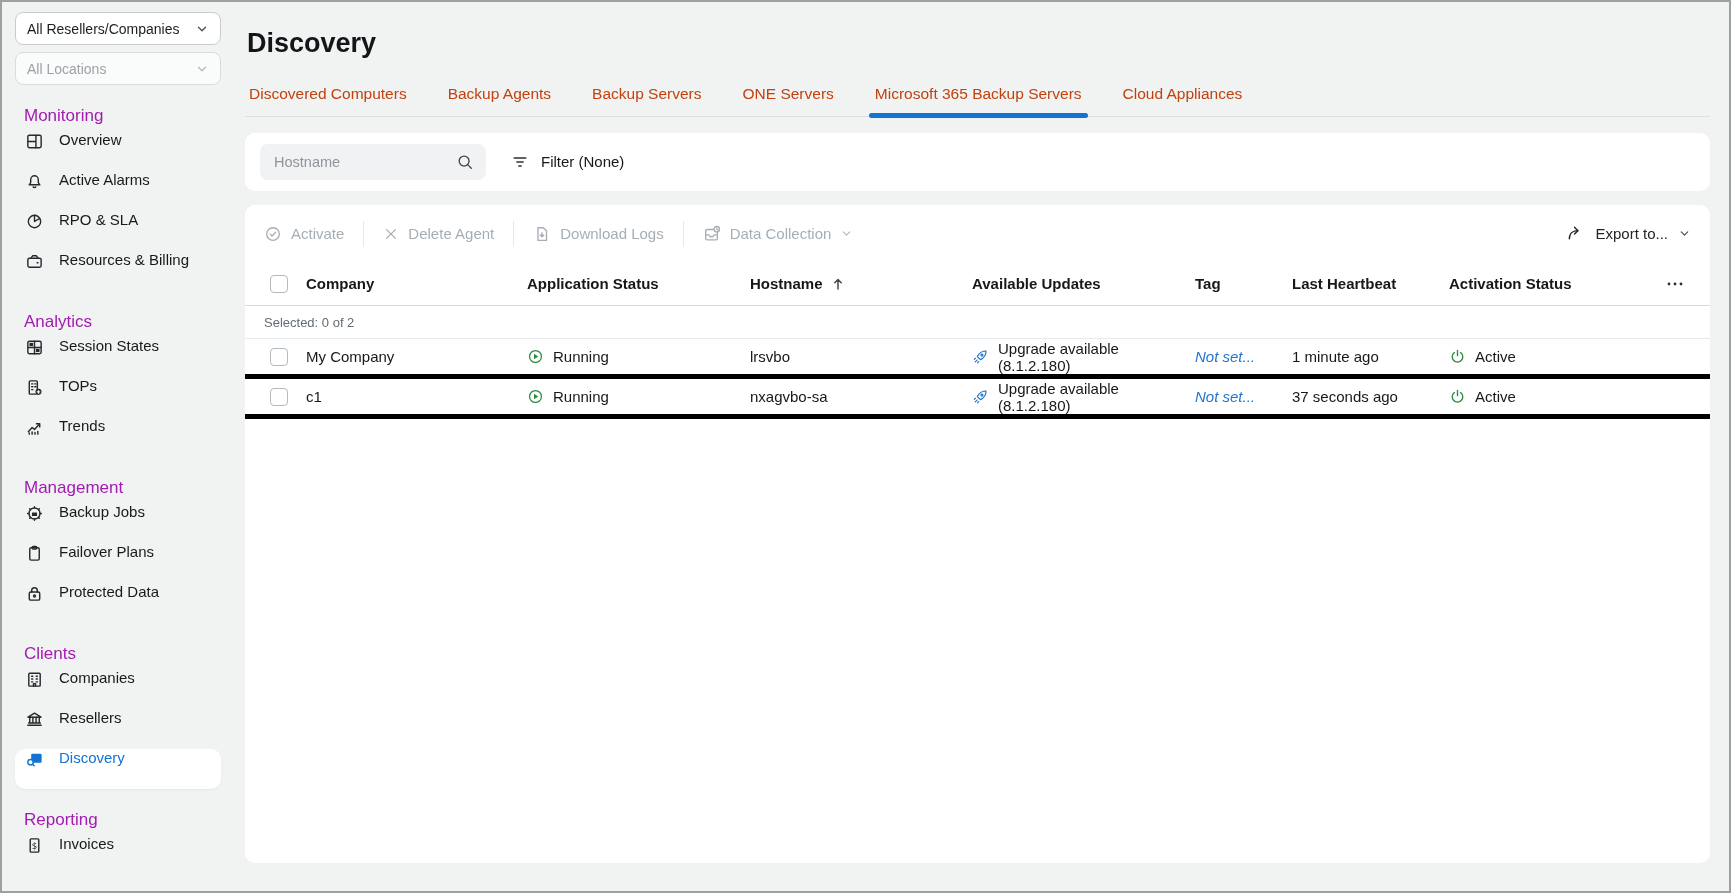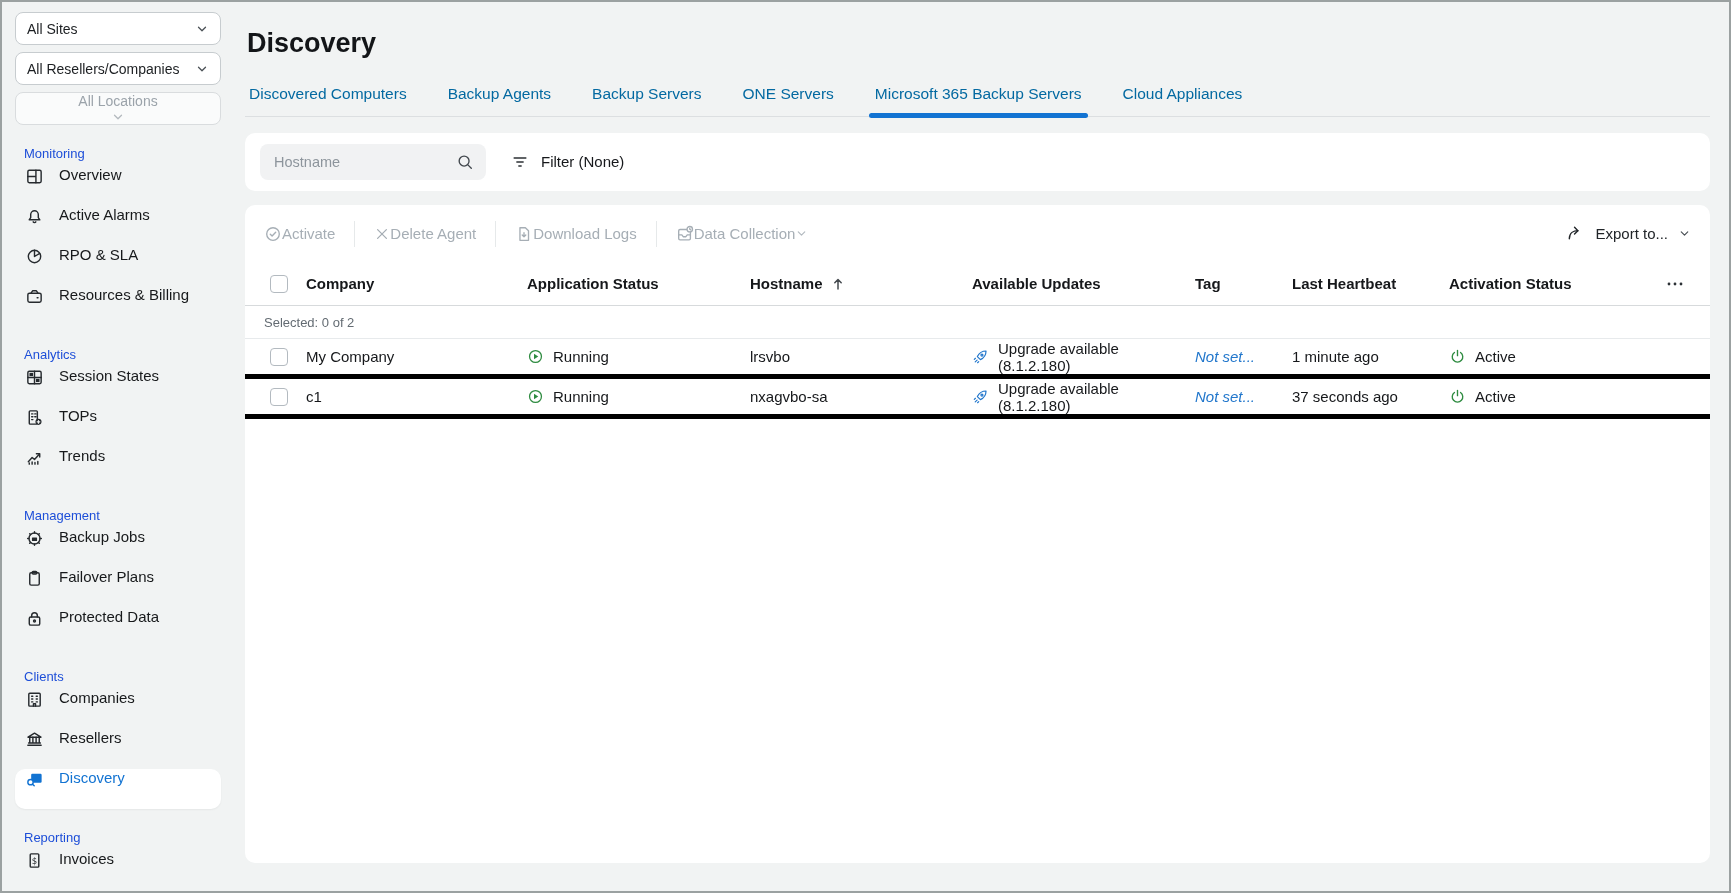--- a/index.html
+++ b/index.html
@@ -3,46 +3,46 @@
 <meta charset="utf-8">
 <style>
   html,body{margin:0;padding:0;background:#e7e9e9;font-family:"Liberation Sans",sans-serif;}
   *{box-sizing:border-box;}
   .window{width:1731px;height:893px;border:2px solid #9ba1a1;background:#f1f3f3;display:flex;overflow:hidden;}
 
   
   .sidebar{flex:0 0 232px;width:232px;padding:10px 13px 0 13px;overflow:hidden;}
   .select{height:33px;background:#fff;border:1px solid #c7cccf;border-radius:8px;display:flex;align-items:center;justify-content:space-between;padding:0 11px;margin-bottom:7px;font-size:14px;color:#1c1f22;cursor:pointer;}
   .select .chev{color:#4a5055;flex:0 0 auto;}
-  .select.disabled{color:#9ba3aa;border-color:#d9dcde;background:#fafbfb;cursor:default;flex-direction:column;}
+  .select.disabled{color:#9ba3aa;border-color:#d9dcde;background:#fafbfb;cursor:default;}
   .select.disabled .chev{color:#b3b9be;}
-  .nav-label{font-size:13px;color:#1d4ed8;margin:21px 0 5px 9px;}
+  .nav-label{font-size:17px;color:#a21caf;margin:21px 0 5px 9px;}
   .nav-item{height:40px;border-radius:10px;display:flex;align-items:flex-start;gap:15px;padding:0 9px;font-size:15px;color:#17191b;cursor:pointer;}
   .nav-icon{width:20px;height:20px;display:flex;align-items:center;justify-content:center;color:#262a2e;flex:0 0 auto;}
   .nav-item.active{background:#fff;color:#1273d2;box-shadow:0 1px 2px rgba(0,0,0,.05);}
   .nav-item.active .nav-icon{color:#1273d2;}
 
   
   .main{flex:1;min-width:0;padding:14px 19px 0 11px;}
   .page-title{font-size:27px;font-weight:700;color:#131518;margin:12px 0 0 2px;}
   .tabs{display:flex;gap:37px;margin-top:26px;border-bottom:1px solid #dcdfe1;padding-left:2px;}
-  .tab{font-size:15.5px;font-weight:500;color:#0369a1;padding:0 2px 13px;position:relative;cursor:pointer;white-space:nowrap;}
+  .tab{font-size:15.5px;font-weight:500;color:#c2410c;padding:0 2px 13px;position:relative;cursor:pointer;white-space:nowrap;}
   .tab.active::after{content:"";position:absolute;left:-4px;right:-4px;bottom:-2px;height:5px;border-radius:3px;background:#1273d2;}
 
   .search-card{margin-top:16px;background:#fff;border-radius:10px;height:58px;display:flex;align-items:center;padding:0 15px;gap:25px;}
   .search-box{width:226px;height:36px;background:#f1f2f3;border-radius:8px;display:flex;align-items:center;padding:0 12px;gap:8px;}
   .search-box input{flex:1;min-width:0;border:0;background:transparent;outline:none;font-size:14.5px;font-family:inherit;color:#1c1f22;}
   .search-box input::placeholder{color:#8d959c;}
   .search-mag{color:#41474d;flex:0 0 auto;cursor:pointer;}
   .filter-btn{display:flex;align-items:flex-start;gap:12px;font-size:15px;color:#16181b;cursor:pointer;}
   .filter-btn .f-icon{color:#2c3135;}
 
   .table-card{margin-top:14px;background:#fff;border-radius:10px;height:658px;overflow:hidden;}
   .toolbar{height:57px;display:flex;align-items:center;padding:0 19px;}
-  .tbtn{display:flex;align-items:center;font-size:15px;color:#a6aeb5;cursor:default;white-space:nowrap;}
+  .tbtn{display:flex;align-items:center;gap:9px;font-size:15px;color:#a6aeb5;cursor:default;white-space:nowrap;}
   .tbtn .chev{color:#b3bac0;}
   .tsep{width:1px;height:26px;background:#e6e9ea;margin:0 19px;flex:0 0 auto;}
   .export-btn{margin-left:auto;display:flex;align-items:center;gap:10px;font-size:15px;color:#212529;cursor:pointer;}
   .export-btn .chev{color:#4a5055;}
 
   .grid{display:grid;grid-template-columns:36px 221px 223px 222px 223px 97px 157px 169px 1fr;align-items:center;padding:0 25px;}
   .thead{height:44px;font-size:15px;font-weight:700;color:#16181b;border-bottom:1px solid #d7dadc;}
   .hcell{display:flex;align-items:center;gap:8px;}
   .sort-ic{color:#44494e;}
   .menu-dots{justify-self:end;color:#2c3136;cursor:pointer;display:flex;}
@@ -56,28 +56,20 @@
   svg{display:block;}
 </style>
 </head>
 <body>
 
 <div class="window">
 
   <aside class="sidebar">
 
     <div class="select">
-      <span>All Sites</span>
-      <span class="chev">
-        <svg width="14" height="14" viewBox="0 0 20 20" fill="none" stroke="currentColor" stroke-width="1.8" stroke-linecap="round" stroke-linejoin="round">
-            <path d="M5 7.5l5 5 5-5"></path>
-          </svg>
-      </span>
-    </div>
-    <div class="select">
       <span>All Resellers/Companies</span>
       <span class="chev">
         <svg width="14" height="14" viewBox="0 0 20 20" fill="none" stroke="currentColor" stroke-width="1.8" stroke-linecap="round" stroke-linejoin="round">
             <path d="M5 7.5l5 5 5-5"></path>
           </svg>
       </span>
     </div>
     <div class="select disabled">
       <span>All Locations</span>
       <span class="chev">

